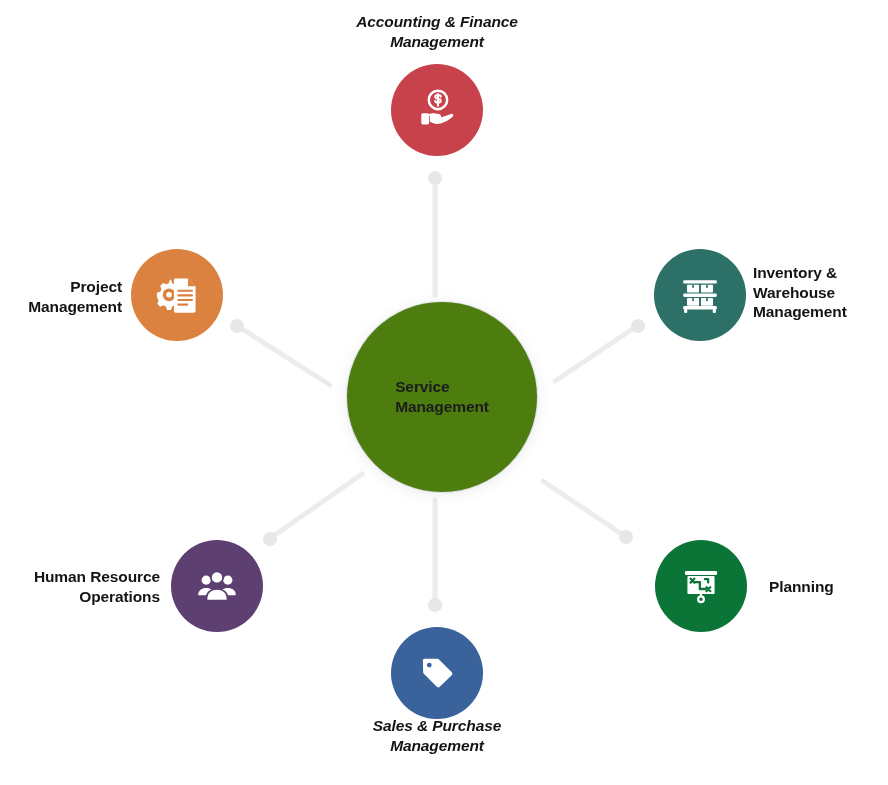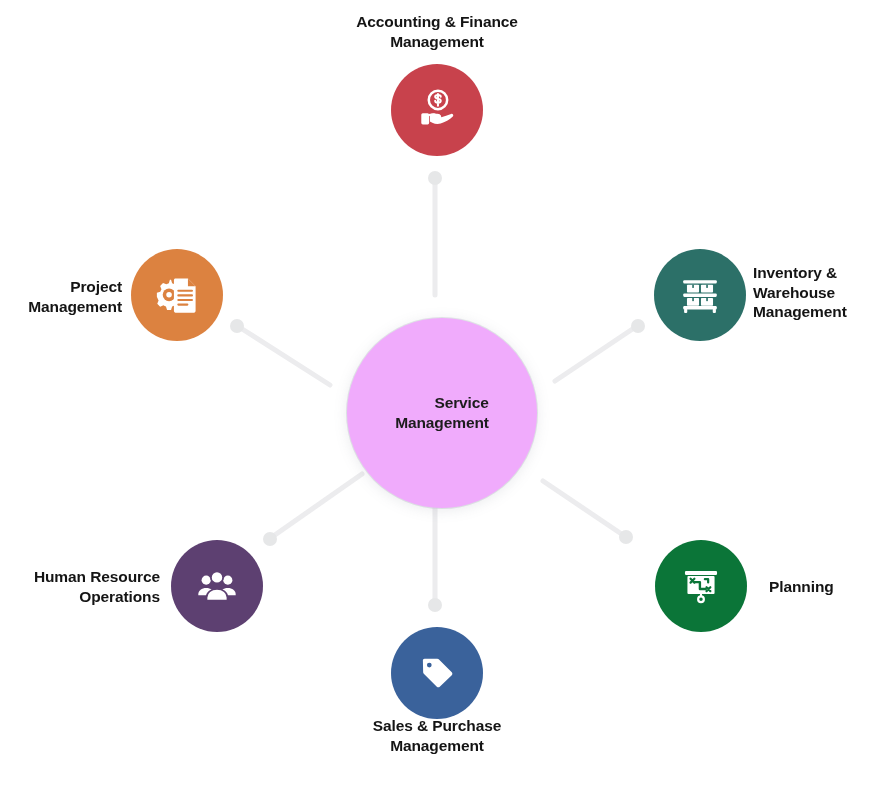--- a/index.html
+++ b/index.html
@@ -24,28 +24,28 @@
     top: 0;
     width: 888px;
     height: 785px;
     pointer-events: none;
   }
   .hub {
     position: absolute;
     width: 190px;
     height: 190px;
     left: 347px;
-    top: 318px;
+    top: 302px;
     border-radius: 50%;
-    background: #f0abfc;
+    background: #4d7c0f;
     box-shadow: 0 2px 14px rgba(120,125,135,0.16), 0 0 0 1px rgba(210,214,220,0.55);
     display: flex;
     align-items: center;
     justify-content: center;
-    text-align: right;
+    text-align: left;
     z-index: 3;
   }
   .hub-label {
     font-size: 15.5px;
     font-weight: 700;
     line-height: 1.26;
     color: #1c1c1c;
     letter-spacing: -0.1px;
     white-space: pre-line;
   }
@@ -65,21 +65,21 @@
   .node-circle svg { display: block; }
   .node-label {
     position: absolute;
     font-size: 15.5px;
     font-weight: 700;
     line-height: 1.27;
     color: #141414;
     letter-spacing: -0.1px;
     white-space: pre-line;
   }
-  .lbl-center { text-align: center; }
+  .lbl-center { text-align: center; font-style: italic; }
   .lbl-left   { text-align: right; }
   .lbl-right  { text-align: left; }
 
   
   #node-accounting .node-circle { left: 391px; top: 64px; }
   #node-accounting .node-label  { left: 287px; top: 12px; width: 300px; text-align: center; }
 
   #node-inventory .node-circle { left: 654px; top: 249px; }
   #node-inventory .node-label  { left: 753px; top: 263px; width: 200px; text-align: left; }
 

